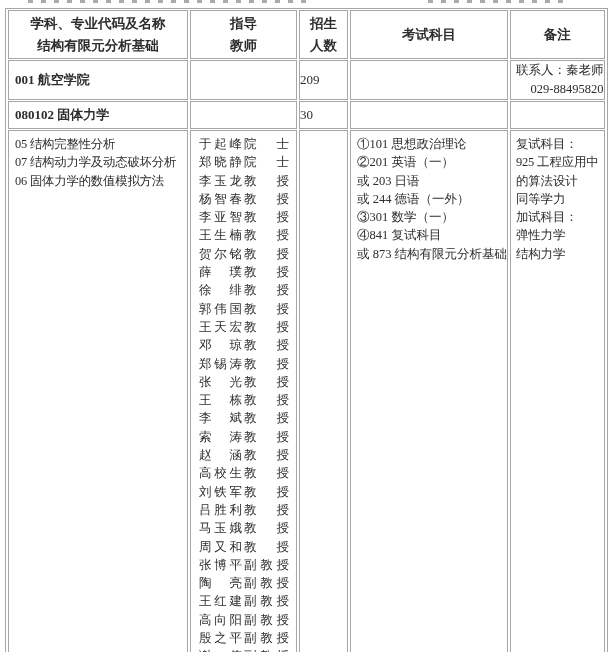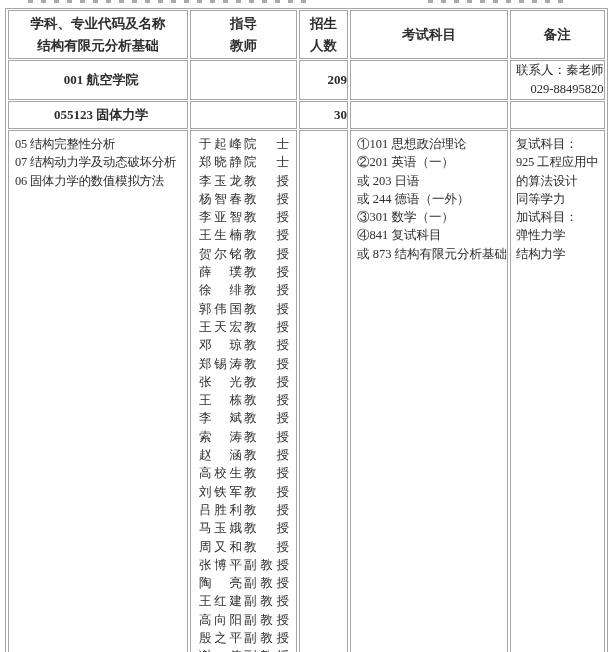--- a/index.html
+++ b/index.html
@@ -20,22 +20,22 @@
     border-collapse:separate;border-spacing:2px 1px;
     border:1px solid #a6a6a6;table-layout:fixed;
   }
   td,th{border:1px solid #a6a6a6;padding:0;vertical-align:middle;
     font-weight:normal;background:#fff;overflow:hidden}
   
   tr.hdr th{height:47px;text-align:center;font-weight:bold;font-size:13.5px;line-height:22px}
   
   tr.college td{height:33px}
   tr.major td{height:26px}
-  .code-name{padding-left:6px;font-weight:bold;font-size:13px;text-align:center}
-  .num{text-align:right;font-weight:bold;font-size:13px}
+  .code-name{padding-left:6px;font-weight:bold;font-size:13px;text-align:left}
+  .num{text-align:left;font-weight:normal;font-size:13px}
   .contact{padding-left:5px;font-size:12.5px;line-height:19px;text-align:right}
   .contact div{white-space:nowrap}
   
   tr.bodyrow td{height:518px;vertical-align:top;padding-top:4px}
   .line{line-height:18.3px;white-space:nowrap;font-size:12.5px}
   td.dirs{padding-left:6px}
   td.dirs .line{font-size:12.4px;letter-spacing:-0.2px}
   td.advisors{padding-left:8px}
   .trow{display:flex;line-height:18.3px;font-size:12.5px}
   .t-name{display:inline-block;width:43px;text-align:justify;text-align-last:justify;white-space:nowrap}
@@ -83,21 +83,21 @@
     <td></td>
     <td class="num">209</td>
     <td></td>
     <td class="contact">
       <div>联系人：秦老师</div>
       <div>029-88495820</div>
     </td>
   </tr>
 
   <tr class="major">
-    <td class="code-name">055123 固体力学</td>
+    <td class="code-name">080102 固体力学</td>
     <td></td>
     <td class="num">30</td>
     <td></td>
     <td></td>
   </tr>
 
   <tr class="bodyrow">
     <td class="dirs">
 
         <div class="line">05 结构完整性分析</div>

